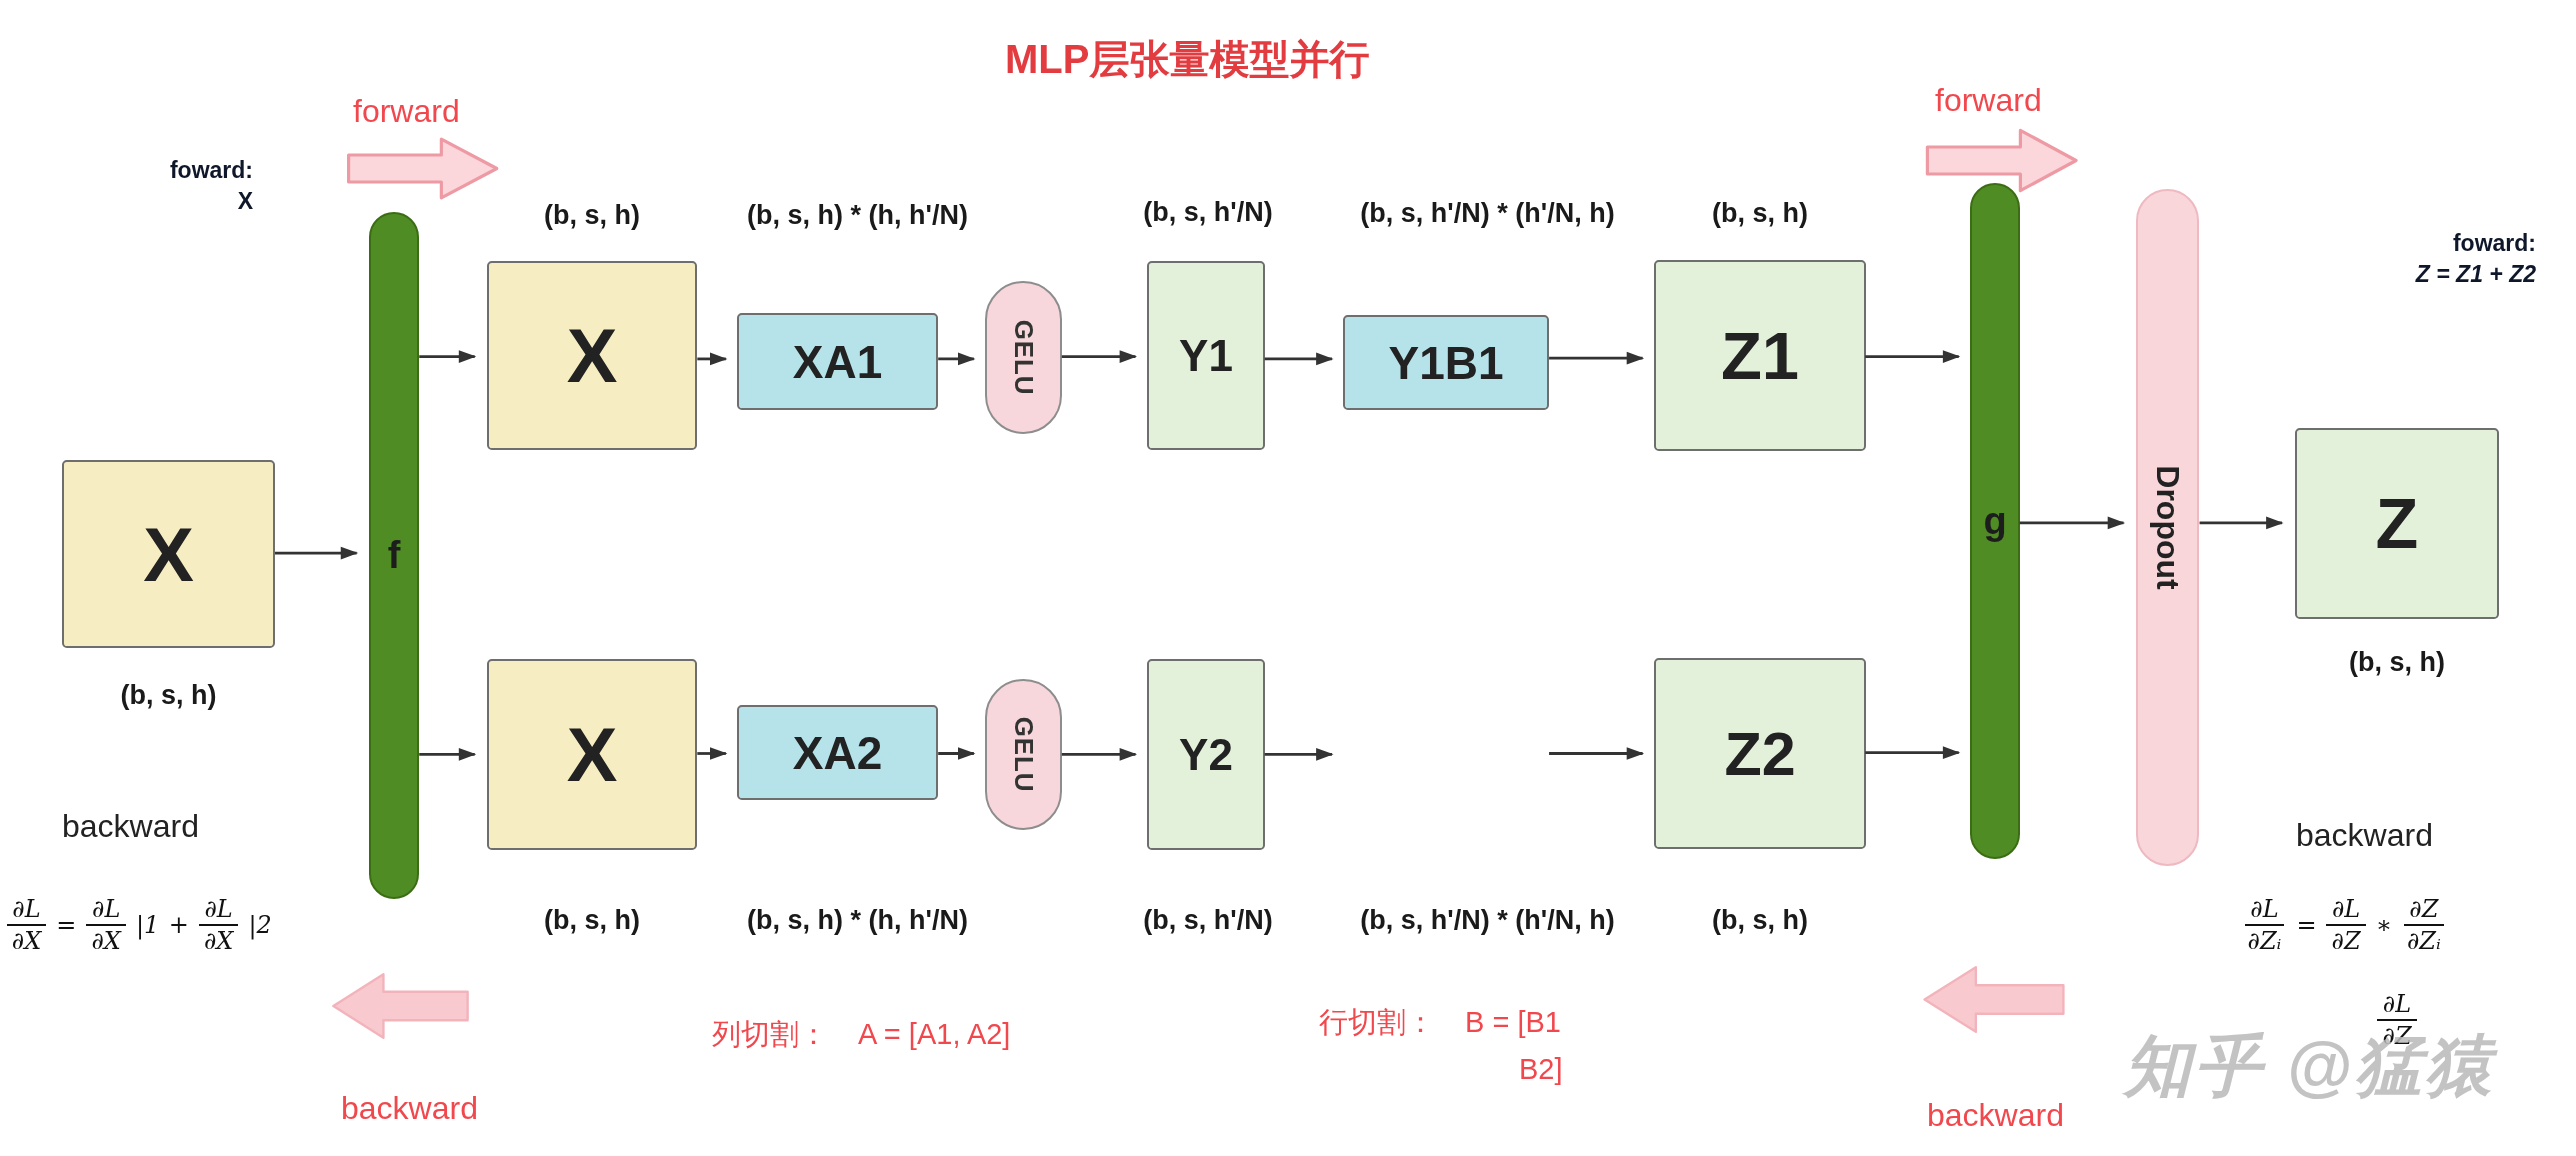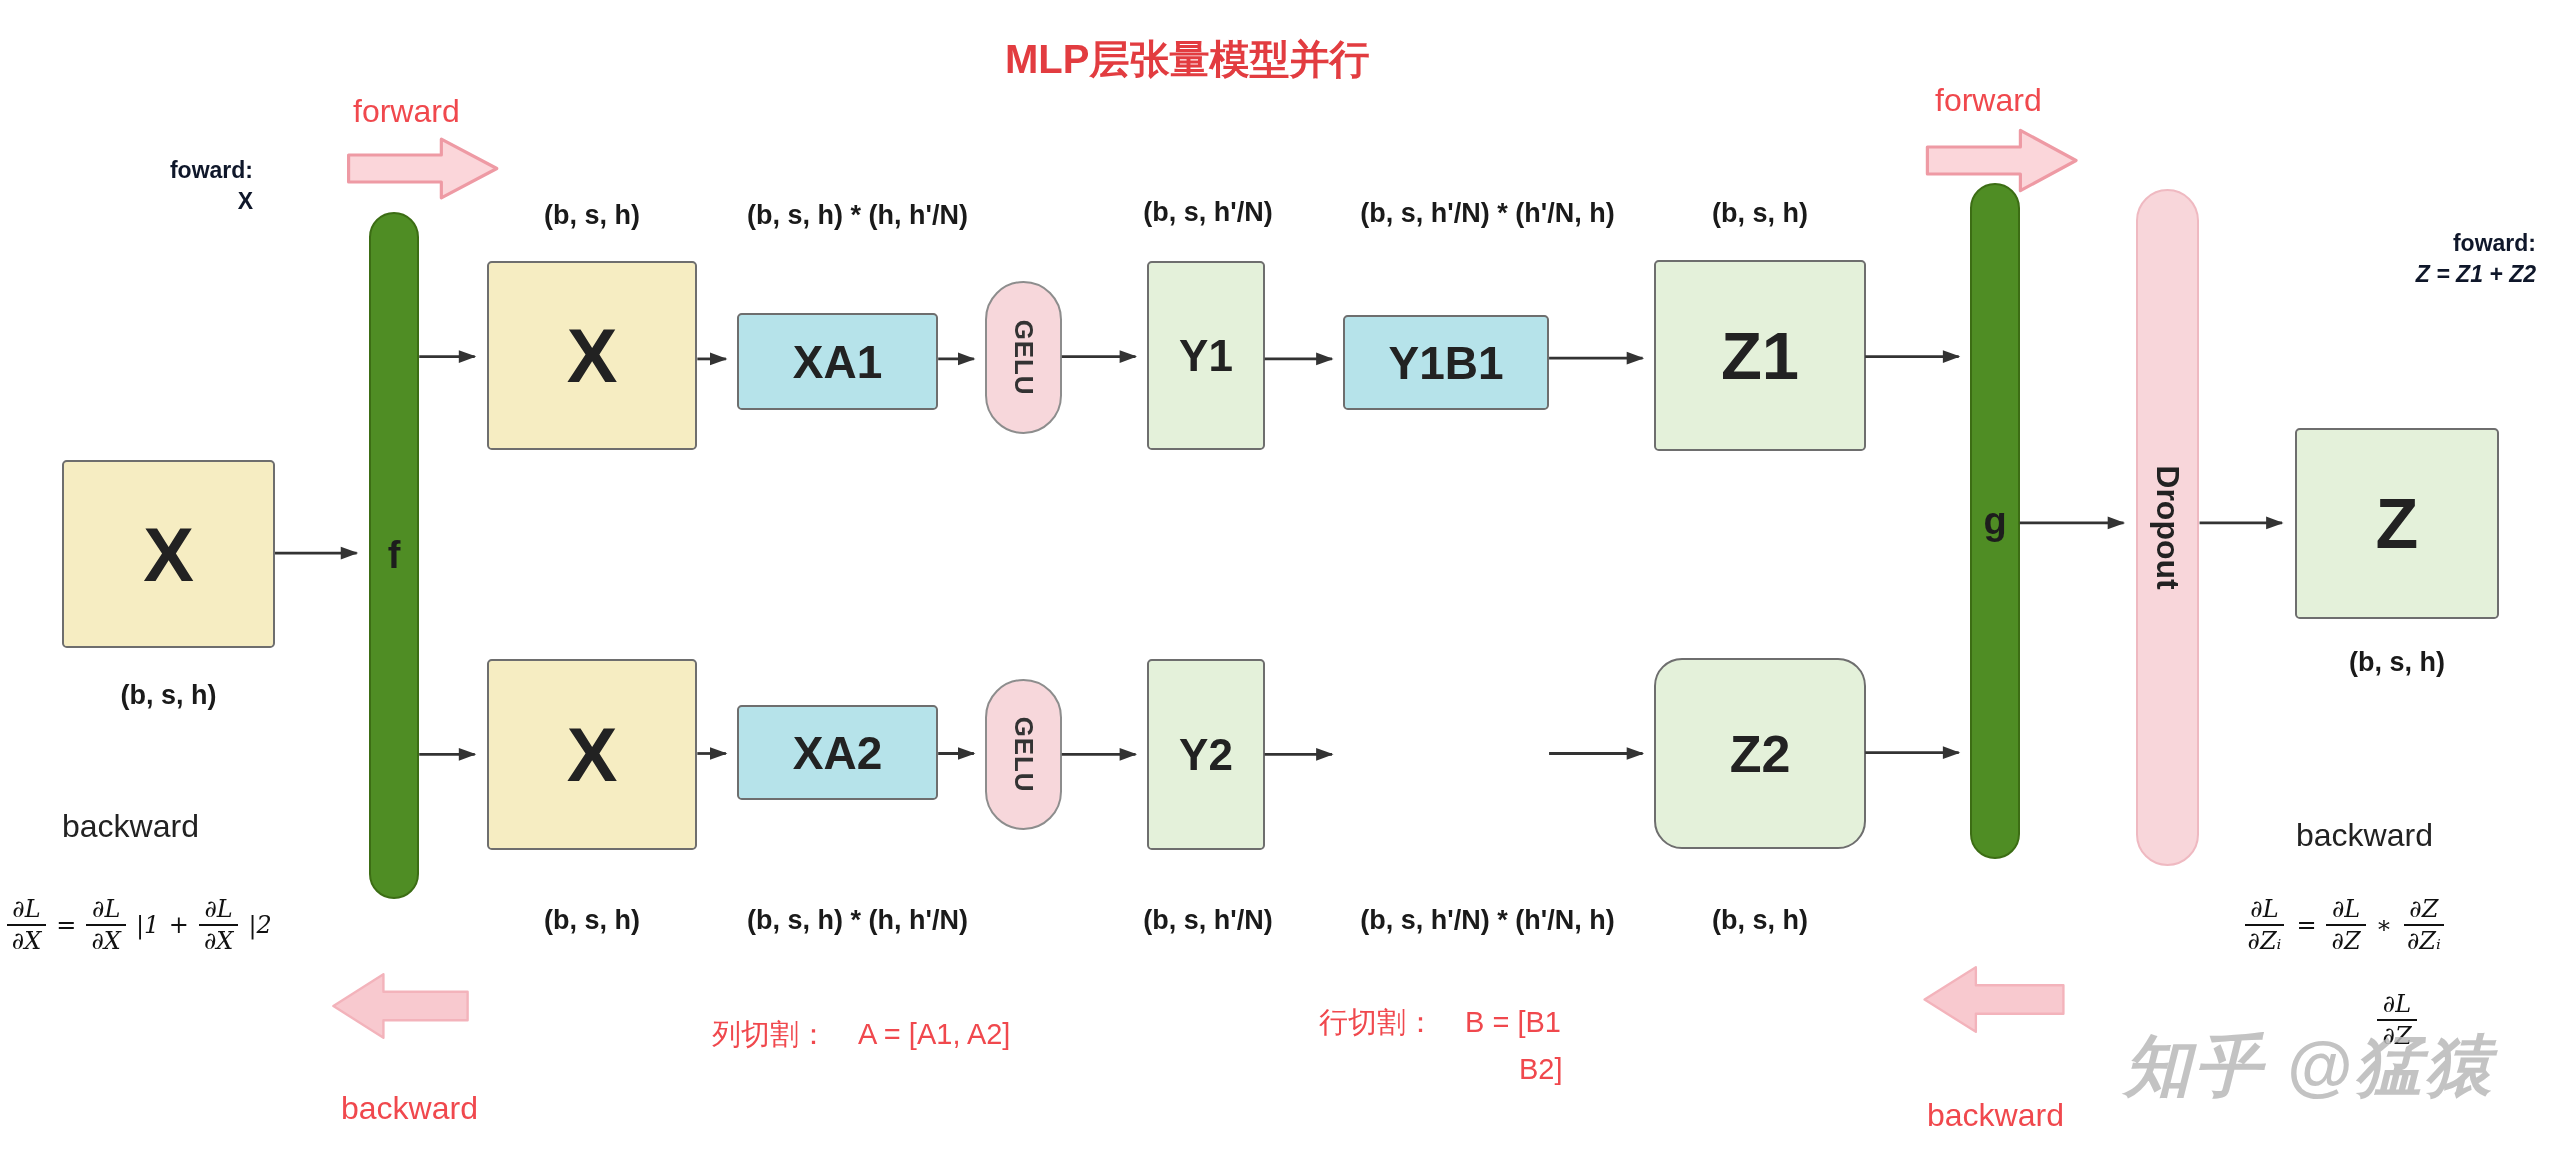--- a/index.html
+++ b/index.html
@@ -131,21 +131,21 @@
   <div class="box green" style="left:1147px;top:261px;width:118px;height:189px;font-size:44px;font-weight:600;">Y1</div>
   <div class="box cyan" style="left:1343px;top:315px;width:206px;height:95px;font-size:46px;font-weight:600;">Y1B1</div>
   <div class="box green" style="left:1654px;top:260px;width:212px;height:191px;font-size:67px;font-weight:700;">Z1</div>
 
   <div class="box yellow" style="left:487px;top:659px;width:210px;height:191px;font-size:76px;font-weight:700;">X</div>
   <div class="box cyan" style="left:737px;top:705px;width:201px;height:95px;font-size:46px;font-weight:600;">XA2</div>
   <div class="capsule gelu-cap" style="left:985px;top:679px;width:77px;height:151px;">
     <span class="vtext gelu-text">GELU</span>
   </div>
   <div class="box green" style="left:1147px;top:659px;width:118px;height:191px;font-size:44px;font-weight:600;">Y2</div>
-  <div class="box green" style="left:1654px;top:658px;width:212px;height:191px;font-size:52px;font-weight:700;border-radius:28px;">Z2</div>
+  <div class="box green" style="left:1654px;top:658px;width:212px;height:191px;font-size:61px;font-weight:700;">Z2</div>
 
   <div class="shape-label" style="left:487px;top:905px;width:210px;">(b, s, h)</div>
   <div class="shape-label" style="left:717px;top:905px;width:281px;">(b, s, h) * (h, h'/N)</div>
   <div class="shape-label" style="left:1109px;top:905px;width:198px;">(b, s,  h'/N)</div>
   <div class="shape-label" style="left:1331px;top:905px;width:313px;">(b, s, h'/N) * (h'/N, h)</div>
   <div class="shape-label" style="left:1654px;top:905px;width:212px;">(b, s, h)</div>
 
   <div class="rednote" style="left:712px;top:1015px;text-align:right;">
     <span>列切割：</span>
     <span style="margin-left:22px;">A = [A1, A2]</span>

